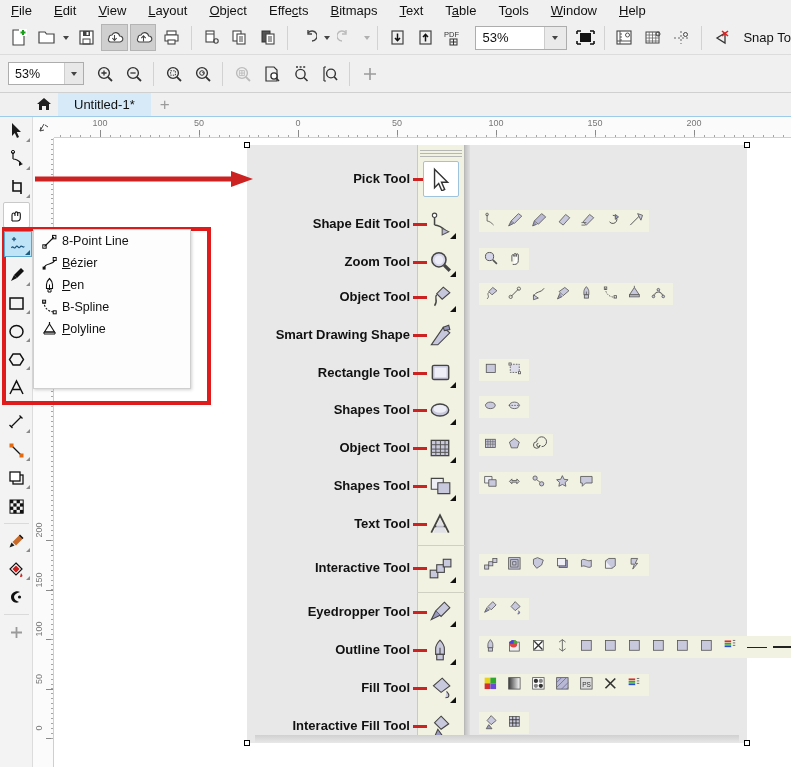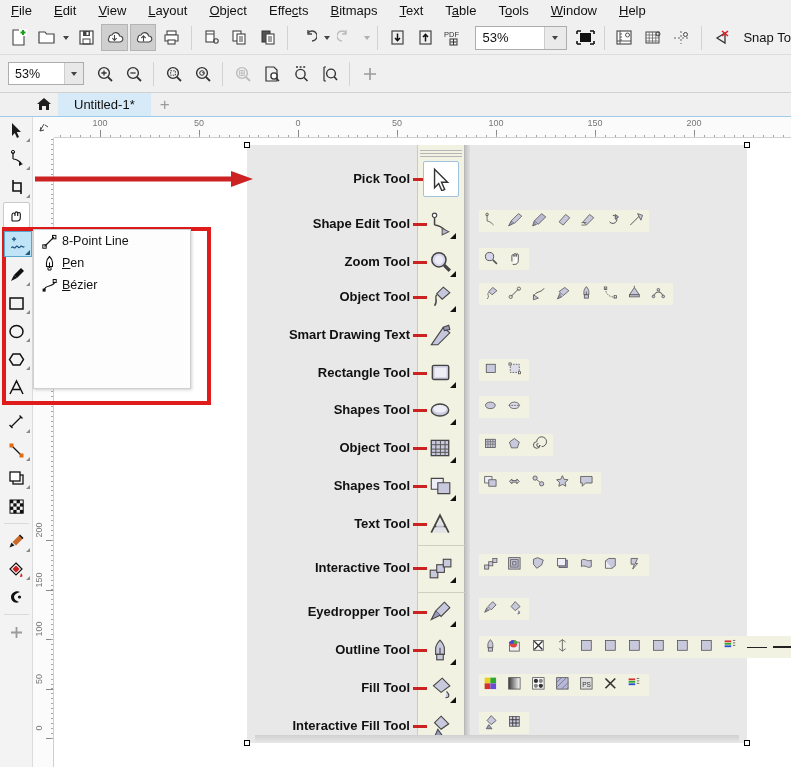--- a/index.html
+++ b/index.html
@@ -859,21 +859,21 @@
       </div>
     <div id="dg-labels">
         <div class="dg-label" style="top: 26px; right: 337px;">Pick Tool</div>
         <div class="dg-leader" style="left: 166px; width: 14px; top: 33px; background: rgb(204, 34, 34);"></div>
         <div class="dg-label" style="top: 71px; right: 337px;">Shape Edit Tool</div>
         <div class="dg-leader" style="left: 166px; width: 14px; top: 78px; background: rgb(204, 34, 34);"></div>
         <div class="dg-label" style="top: 109px; right: 337px;">Zoom Tool</div>
         <div class="dg-leader" style="left: 166px; width: 14px; top: 116px; background: rgb(204, 34, 34);"></div>
         <div class="dg-label" style="top: 144px; right: 337px;">Object Tool</div>
         <div class="dg-leader" style="left: 166px; width: 14px; top: 151px; background: rgb(204, 34, 34);"></div>
-        <div class="dg-label" style="top: 182px; right: 337px;">Smart Drawing Text</div>
+        <div class="dg-label" style="top: 182px; right: 337px;">Smart Drawing Shape</div>
         <div class="dg-leader" style="left: 166px; width: 14px; top: 189px; background: rgb(204, 34, 34);"></div>
         <div class="dg-label" style="top: 220px; right: 337px;">Rectangle Tool</div>
         <div class="dg-leader" style="left: 166px; width: 14px; top: 227px; background: rgb(204, 34, 34);"></div>
         <div class="dg-label" style="top: 257px; right: 337px;">Shapes Tool</div>
         <div class="dg-leader" style="left: 166px; width: 14px; top: 264px; background: rgb(204, 34, 34);"></div>
         <div class="dg-label" style="top: 295px; right: 337px;">Object Tool</div>
         <div class="dg-leader" style="left: 166px; width: 14px; top: 302px; background: rgb(204, 34, 34);"></div>
         <div class="dg-label" style="top: 333px; right: 337px;">Shapes Tool</div>
         <div class="dg-leader" style="left: 166px; width: 14px; top: 340px; background: rgb(204, 34, 34);"></div>
         <div class="dg-label" style="top: 371px; right: 337px;">Text Tool</div>
@@ -1407,37 +1407,59 @@
           <rect x="1.8" y="11.8" width="3.4" height="3.4" fill="none" stroke="#111"></rect>
           <rect x="11.5" y="2.4" width="3.4" height="3.4" fill="none" stroke="#111"></rect>
         </svg>
     </span>
     <span class="fl-lab">8-Point Line</span>
     <span class="fl-key"></span>
   </div>
   <div class="fl-item">
     <span class="fl-ic">
       <svg width="17" height="17" viewBox="0 0 17 17">
+          <path d="M3 13c2-6 8-2 11-8" fill="none" stroke="#111" stroke-width="1.1"></path>
+          <rect x="1.6" y="11.6" width="3" height="3" fill="#111"></rect>
+          <rect x="12.2" y="2.5" width="3" height="3" fill="none" stroke="#111"></rect>
+        </svg>
+    </span>
+    <span class="fl-lab"><u>B</u>ézier</span>
+    <span class="fl-key"></span>
+  </div>
+  <div class="fl-item">
+    <span class="fl-ic">
+      <svg width="17" height="17" viewBox="0 0 17 17">
           <path d="M8.5 1.5c2 2 3 4 3 6v4h-6v-4c0-2 1-4 3-6z" fill="#fff" stroke="#111" stroke-width="1.1"></path>
           <path d="M8.5 7.5v5.5" stroke="#111"></path>
           <path d="M7 11.5h3v3.5H7z" fill="none" stroke="#111"></path>
         </svg>
     </span>
     <span class="fl-lab"><u>P</u>en</span>
     <span class="fl-key"></span>
   </div>
   <div class="fl-item">
     <span class="fl-ic">
       <svg width="17" height="17" viewBox="0 0 17 17">
-          <path d="M3 13c2-6 8-2 11-8" fill="none" stroke="#111" stroke-width="1.1"></path>
-          <rect x="1.6" y="11.6" width="3" height="3" fill="#111"></rect>
-          <rect x="12.2" y="2.5" width="3" height="3" fill="none" stroke="#111"></rect>
+          <path d="M3 2.5c0 6 3.5 10 10 10.5" fill="none" stroke="#111" stroke-width="1.1" stroke-dasharray="2 1.4"></path>
+          <rect x="1.6" y="1.2" width="3" height="3" fill="none" stroke="#111"></rect>
+          <rect x="12.2" y="11.8" width="3" height="3" fill="none" stroke="#111"></rect>
         </svg>
     </span>
-    <span class="fl-lab"><u>B</u>ézier</span>
+    <span class="fl-lab">B-Spline</span>
+    <span class="fl-key"></span>
+  </div>
+  <div class="fl-item">
+    <span class="fl-ic">
+      <svg width="17" height="17" viewBox="0 0 17 17">
+          <path d="M8.5 3l5 8h-10z" fill="#fff" stroke="#111" stroke-width="1.1"></path>
+          <path d="M8.5 1v2" stroke="#111" stroke-width="1.2"></path>
+          <path d="M3 11h11v2H3z" fill="none" stroke="#111"></path>
+        </svg>
+    </span>
+    <span class="fl-lab"><u>P</u>olyline</span>
     <span class="fl-key"></span>
   </div>
 </div>
 
 <div id="tool-freehand-sel">
   <svg width="17" height="18" viewBox="0 0 17 18">
       <path d="M4 2v4.2M1.9 4.1h4.2" stroke="#17527a" stroke-width="1.2"></path>
       <path d="M1.5 13c1.6-3.2 2.7 2.1 4.3-1s2.7 2.7 4.3 0 2.7 1.6 4.3-.5" fill="none" stroke="#17527a" stroke-width="1.2"></path>
     </svg>
   <i class="tri"></i>

